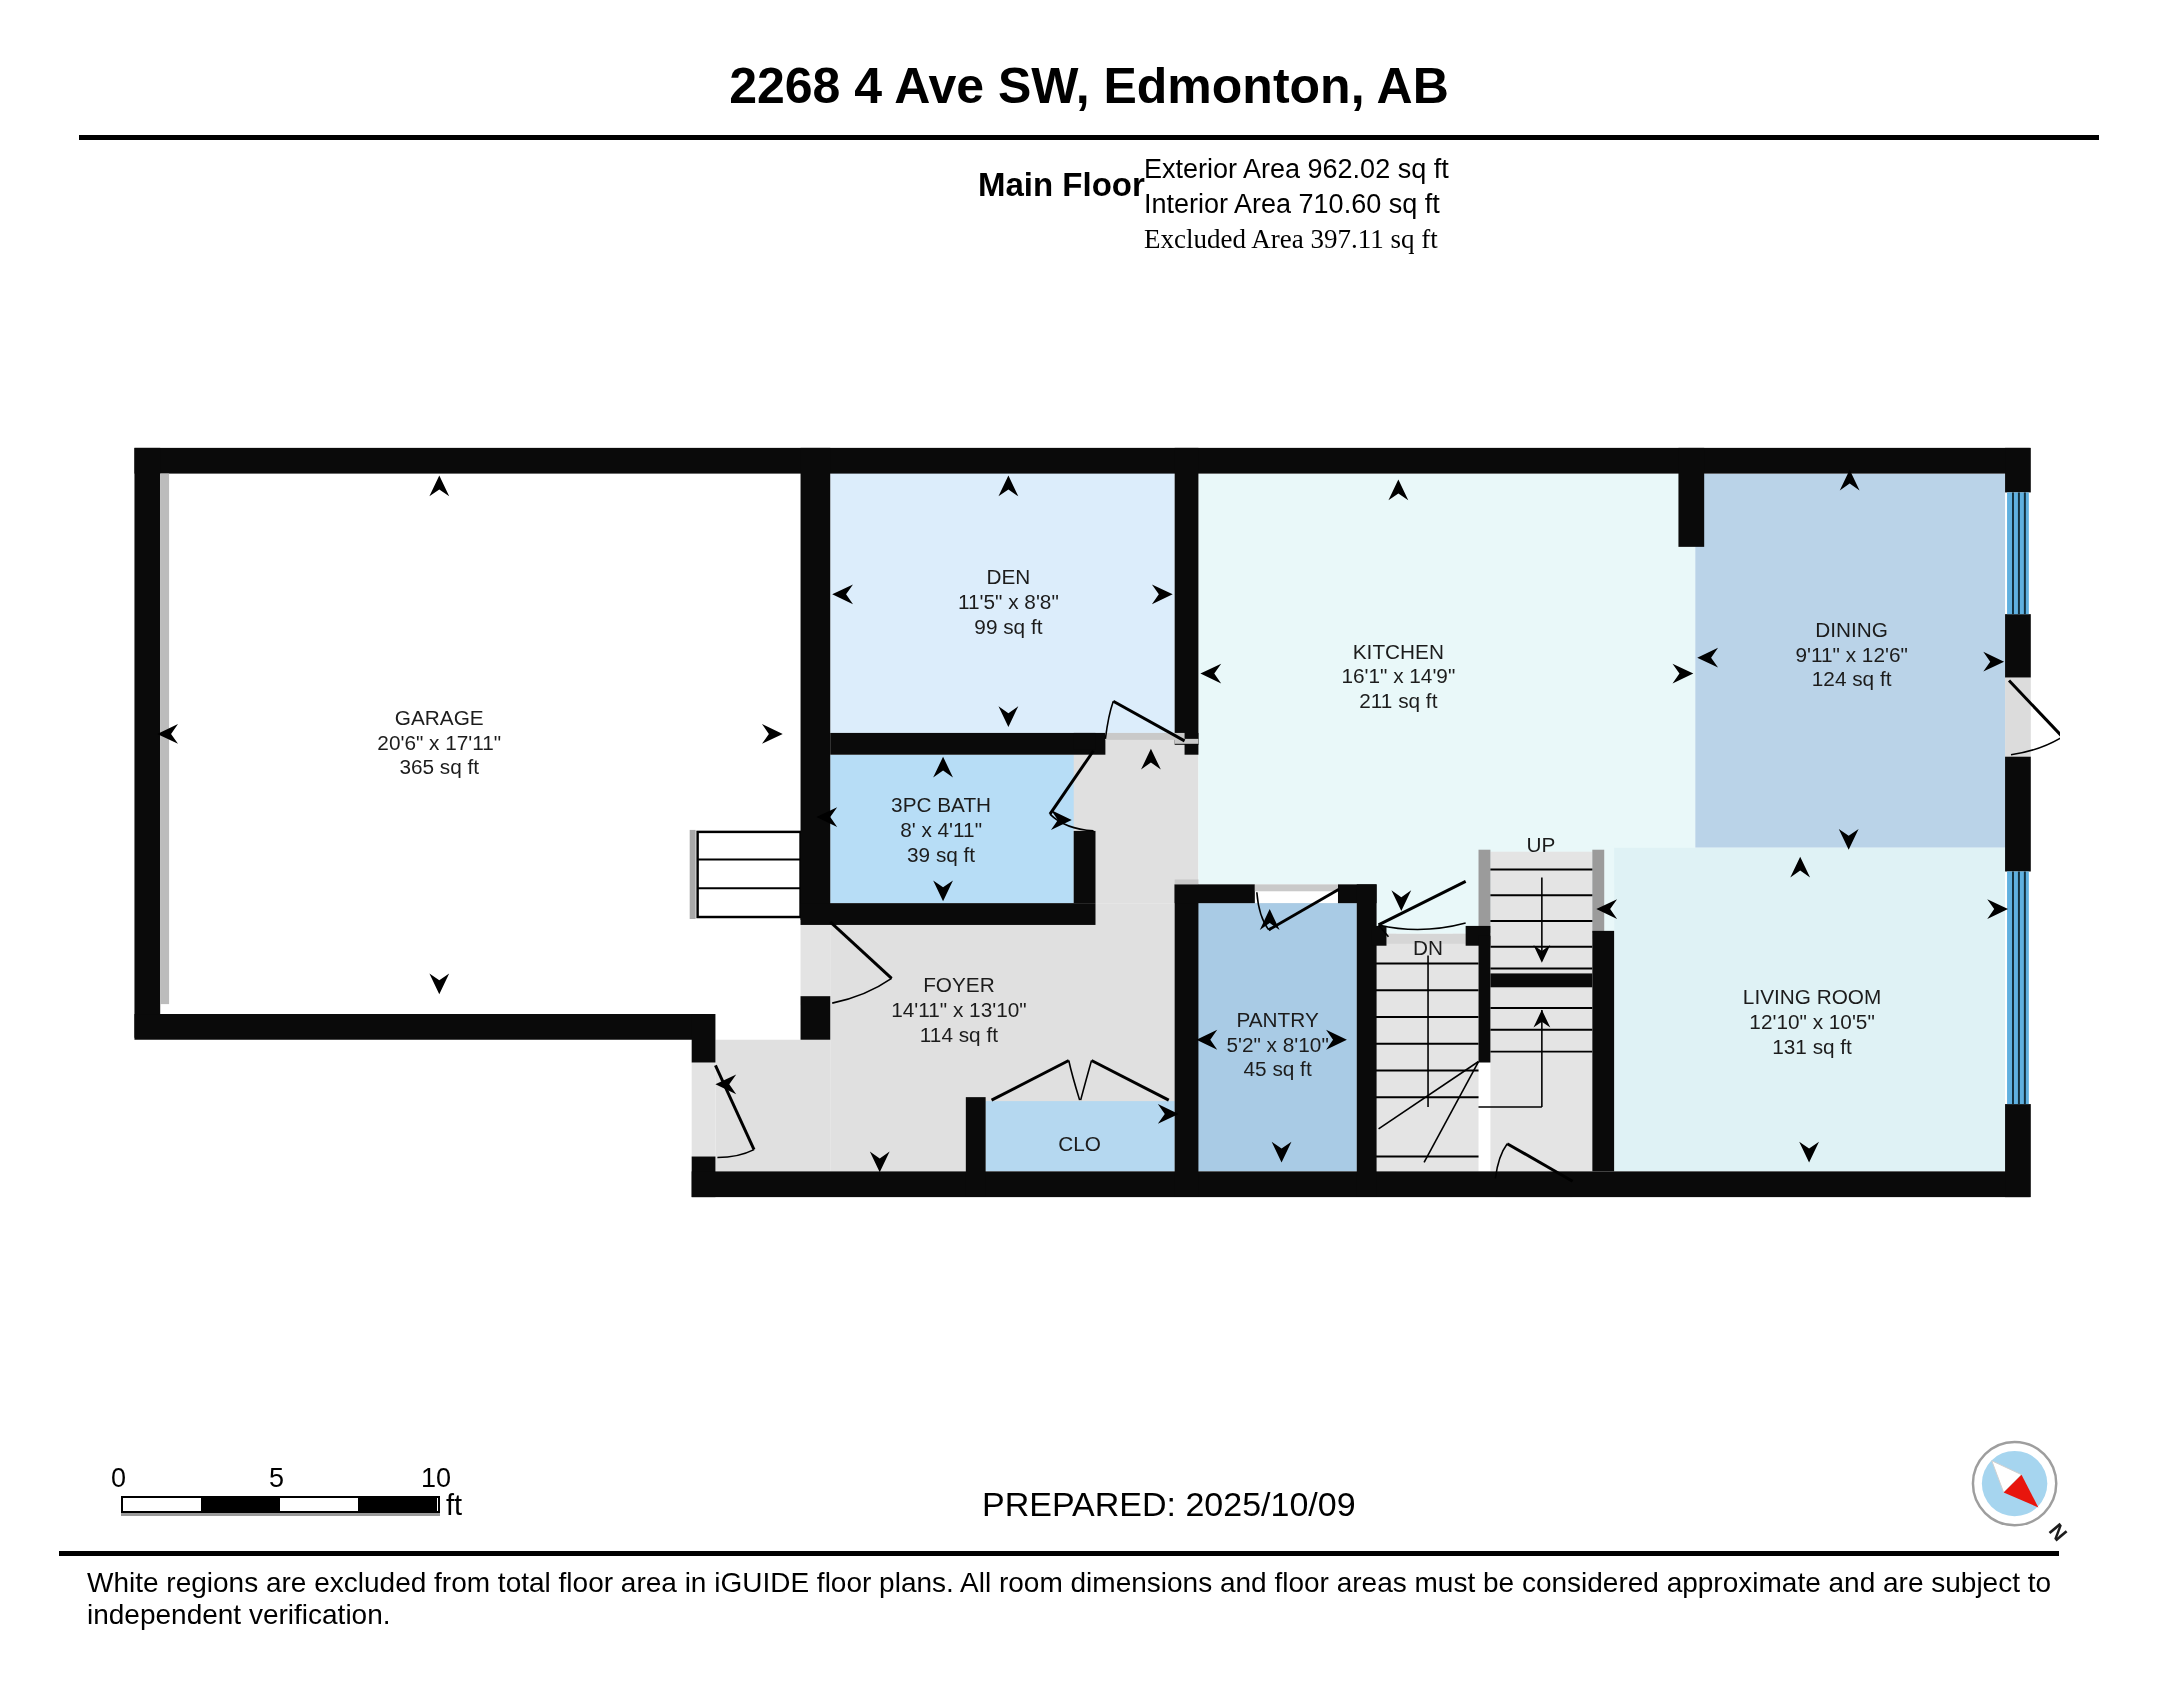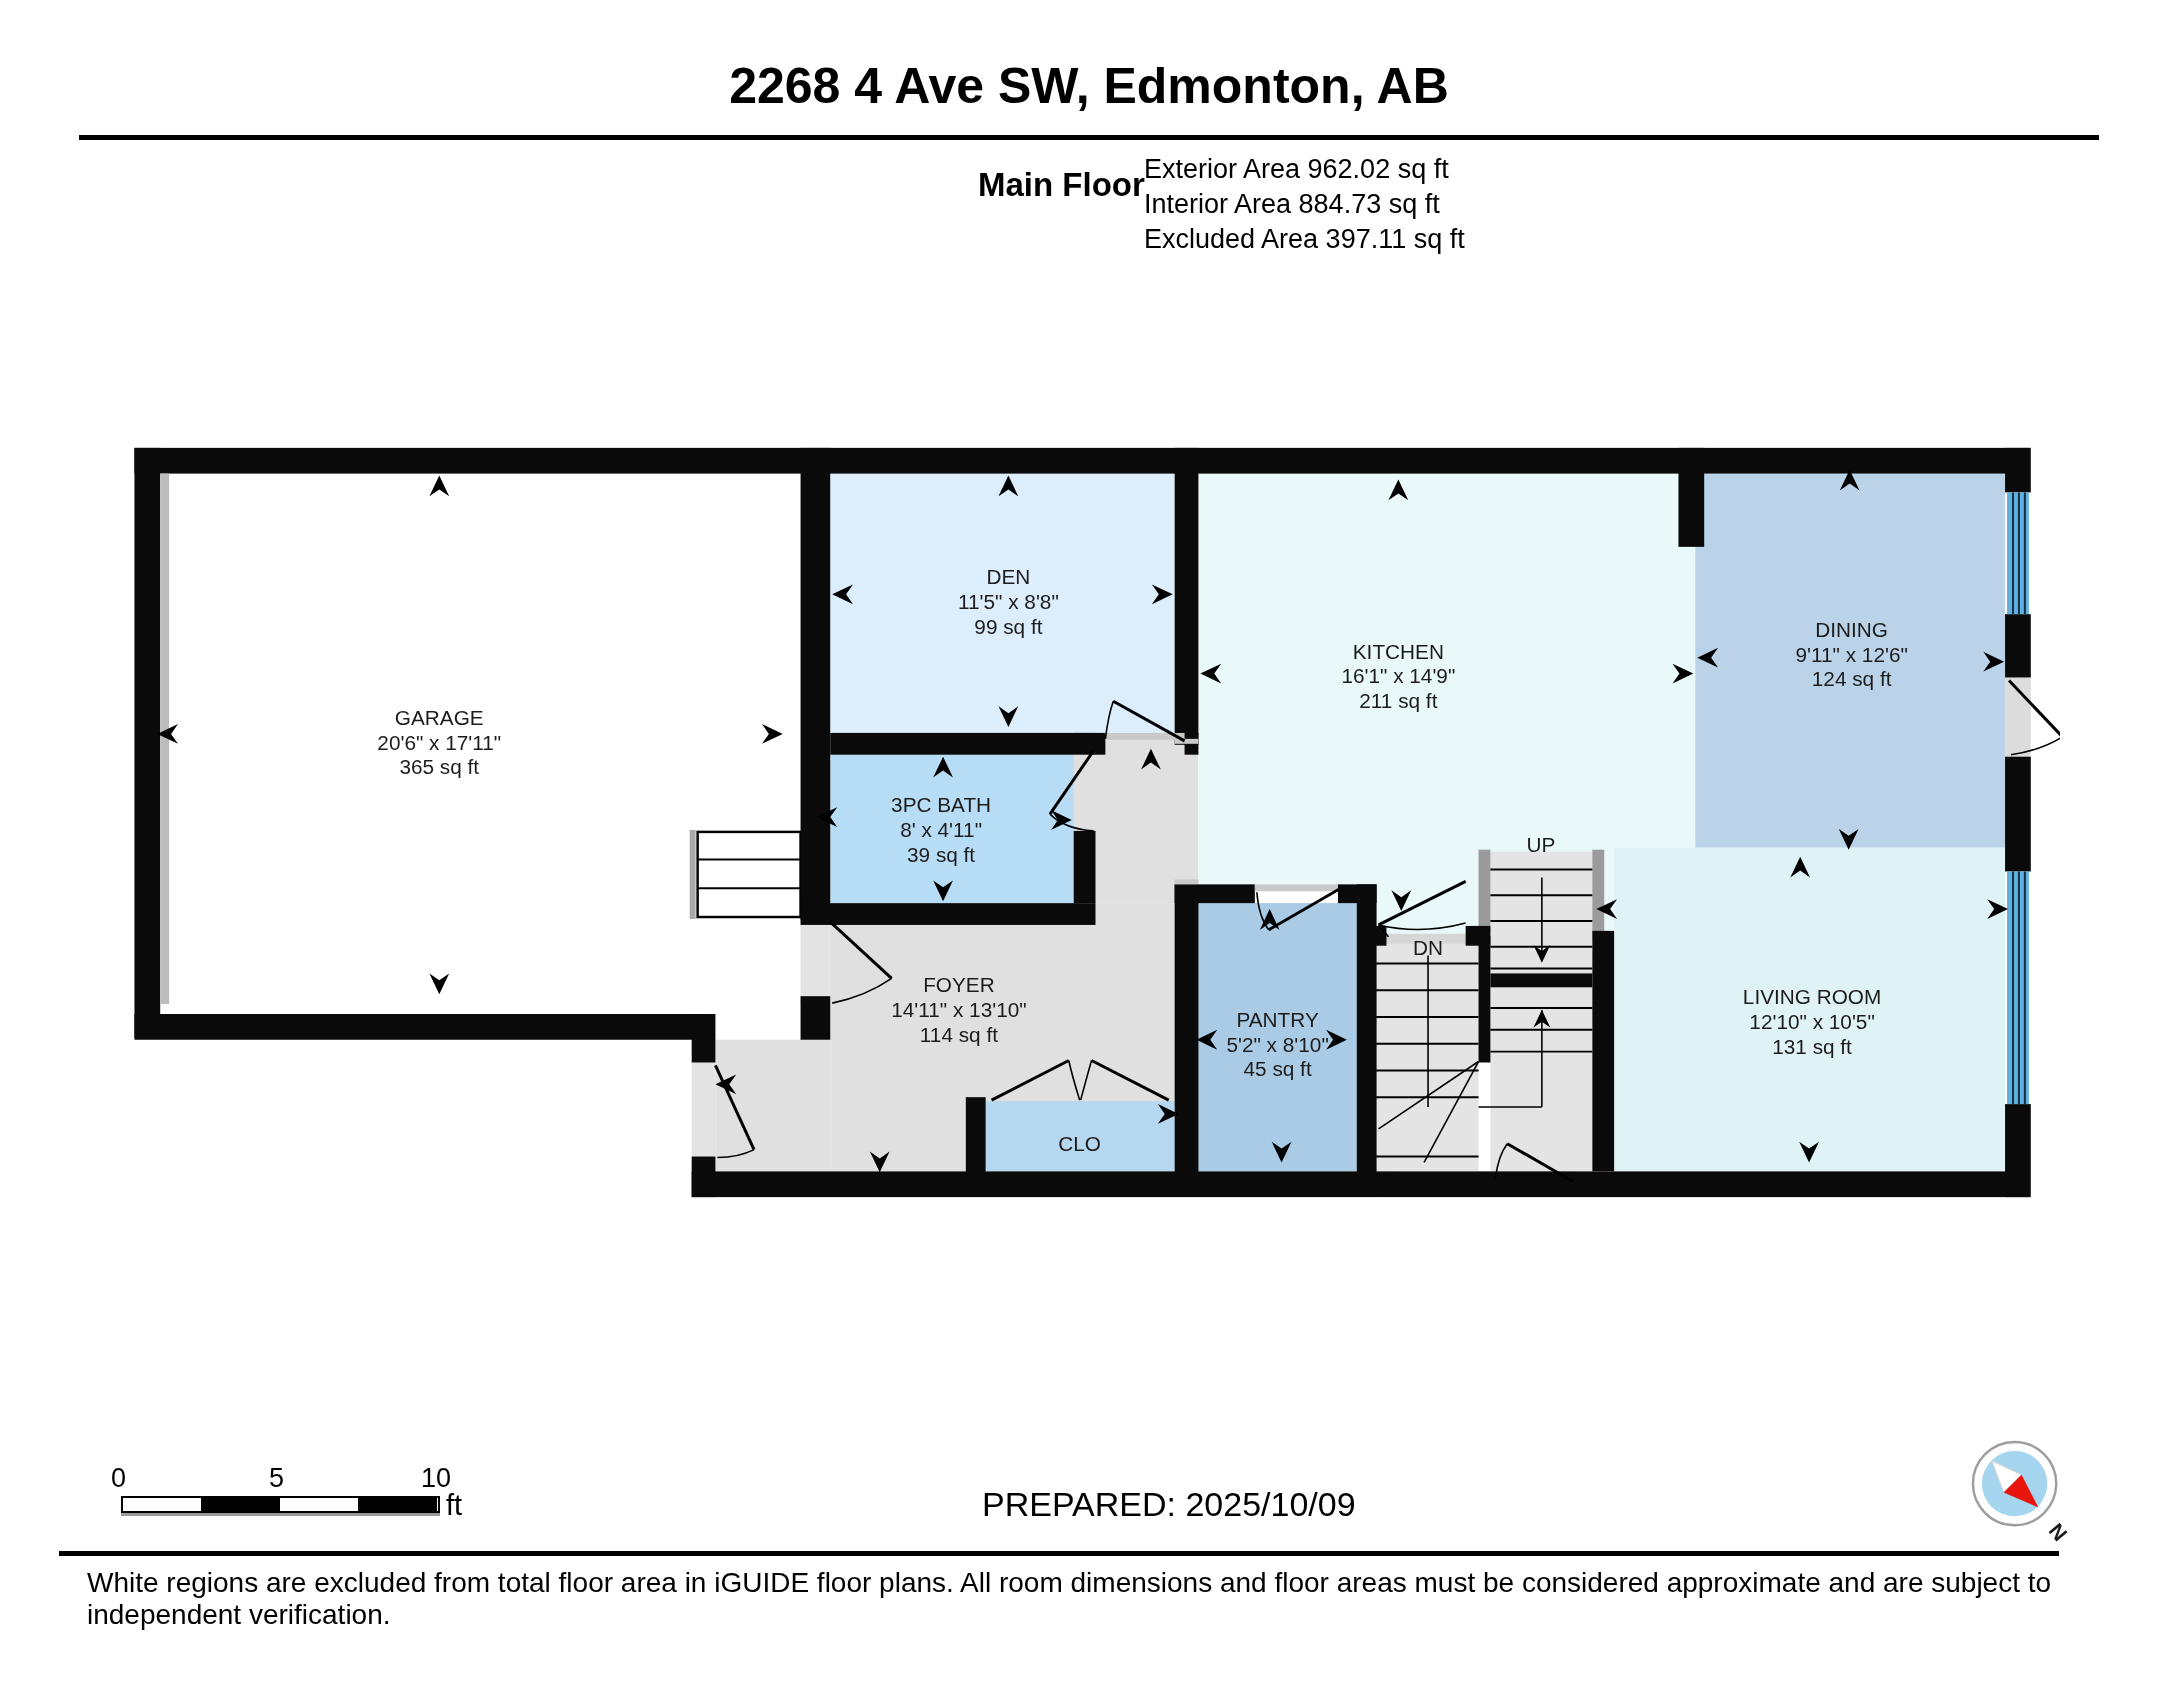--- a/index.html
+++ b/index.html
@@ -26,22 +26,22 @@
 </style>
 </head>
 <body>
 
 <div id="page">
 
   <div class="abs" id="title">2268 4 Ave SW, Edmonton, AB</div>
   <div class="abs rule" style="top:135px;left:79px;width:2020px;"></div>
   <div class="abs" id="floor-label">Main Floor</div>
   <div class="abs area-row" style="top:154px;">Exterior Area 962.02 sq ft</div>
-  <div class="abs area-row" style="top:189px;">Interior Area 884.73 sq ft</div>
-  <div class="abs area-row" style="top:224px;">Excluded Area 397.11 sq ft</div>
+  <div class="abs area-row" style="top:189px;">Interior Area 710.60 sq ft</div>
+  <div class="abs area-row" style="top:224px;font-family:Liberation Serif, serif;">Excluded Area 397.11 sq ft</div>
 
   <svg class="abs" style="left:129px;top:436px;" width="1931" height="772" viewBox="0 0 1950 780">
     <defs>
       <path id="arw" d="M0,-12 L-10,9 L0,2 L10,9 Z"></path>
     </defs>
 
     <g>
 
       <rect x="708" y="300" width="372" height="172" fill="#e0e0e0"></rect>
       <rect x="708" y="472" width="572" height="271" fill="#e0e0e0"></rect>

